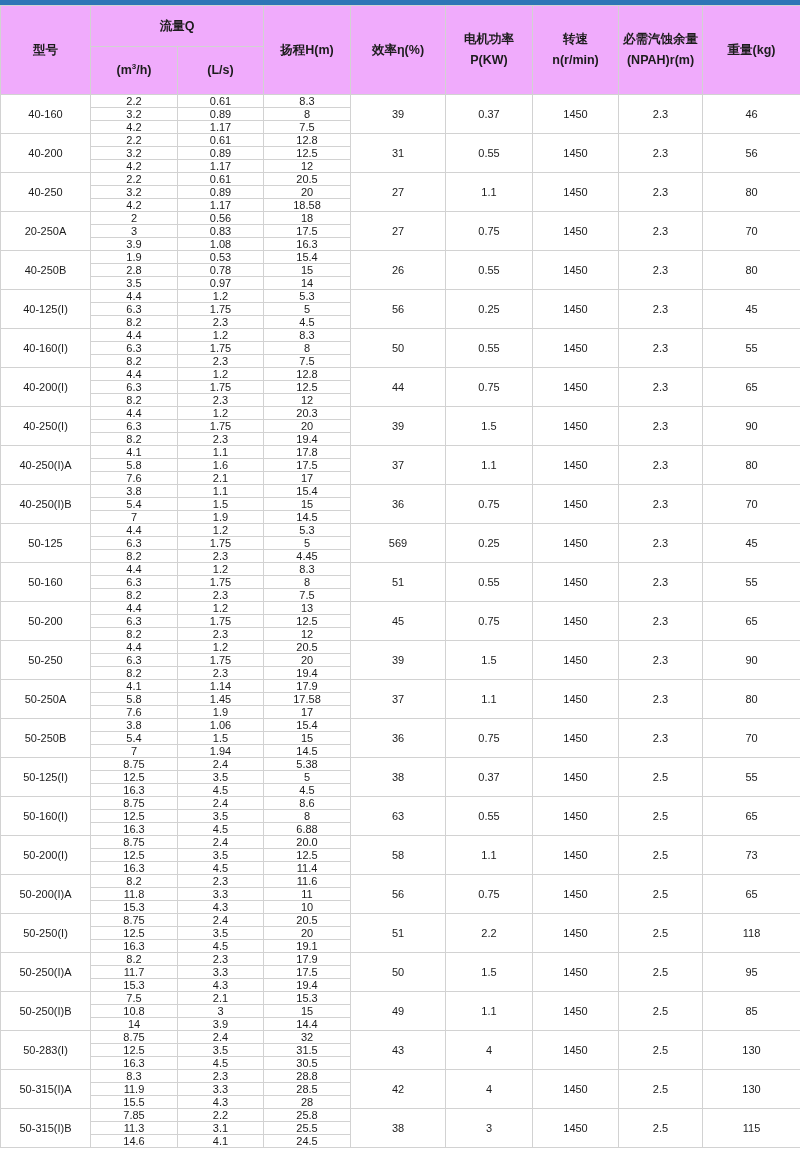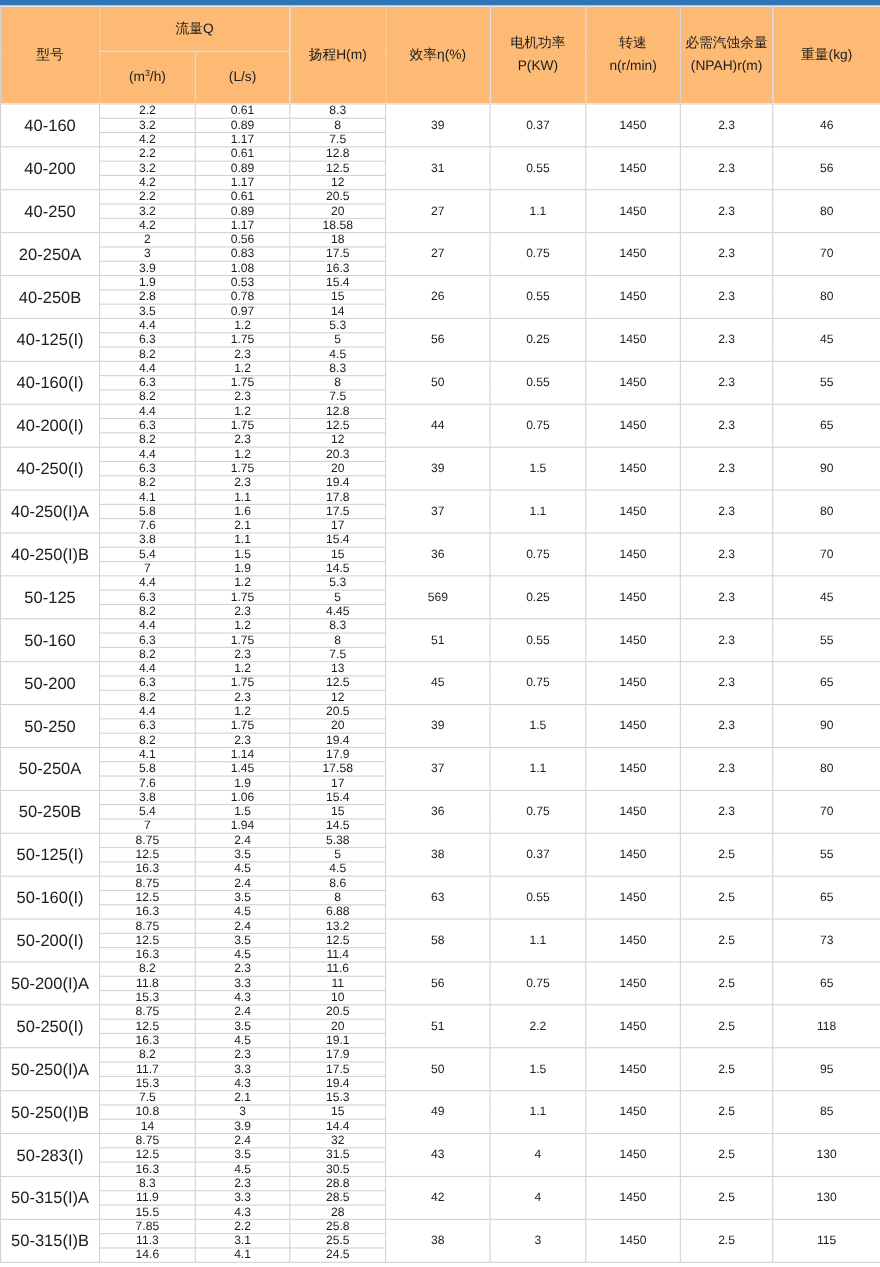--- a/index.html
+++ b/index.html
@@ -23,38 +23,38 @@
   table.spec-table th, table.spec-table td {
     border: 1px solid #d2d2d2;
     text-align: center;
     vertical-align: middle;
     color: #1c1c1c;
     padding: 0;
     overflow: hidden;
     white-space: nowrap;
   }
   thead th {
-    font-weight: normal;
+    font-weight: bold;
     font-size: 12.5px;
     line-height: 1.65;
-    background: #fdba74;
+    background: #f0abfc;
   }
   thead tr.h-row-1 { height: 41px; }
   thead tr.h-row-2 { height: 48px; }
   thead sup {
     font-size: 8px;
     vertical-align: super;
     line-height: 0;
   }
   tbody tr { height: 13px; }
   tbody td {
     font-size: 11px;
     line-height: 1;
   }
-  td.model-cell { font-size: 15px; }
+  td.model-cell { font-size: 11px; }
 </style>
 </head>
 <body>
 
 <div class="page">
   <div class="top-bar" style="background: rgb(46, 117, 182);"></div>
   <table class="spec-table">
     <colgroup>
       <col style="width:90px">
         <col style="width:87px">
@@ -479,21 +479,21 @@
         </tr>
         <tr>
           <td>16.3</td>
           <td>4.5</td>
           <td>6.88</td>
         </tr>
         <tr>
           <td class="model-cell" rowspan="3">50-200(I)</td>
           <td>8.75</td>
           <td>2.4</td>
-          <td>13.2</td>
+          <td>20.0</td>
           <td rowspan="3">58</td>
           <td rowspan="3">1.1</td>
           <td rowspan="3">1450</td>
           <td rowspan="3">2.5</td>
           <td rowspan="3">73</td>
         </tr>
         <tr>
           <td>12.5</td>
           <td>3.5</td>
           <td>12.5</td>

